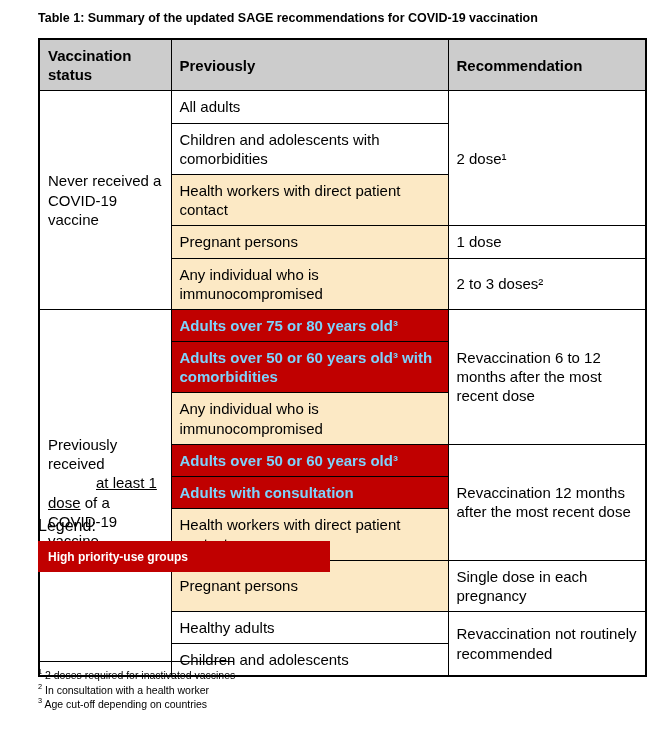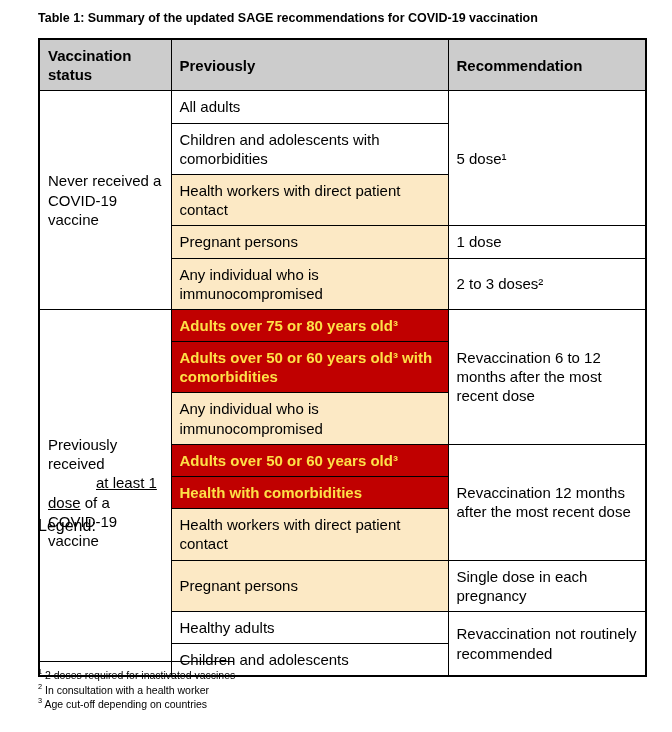--- a/index.html
+++ b/index.html
@@ -43,21 +43,21 @@
     overflow: hidden;
   }
   table.sage th {
     background: var(--header-gray);
     font-weight: bold;
     height: 30px;
   }
   td.status-cell { vertical-align: middle; }
   td.pop-plain    { background: #fff; }
   td.pop-special  { background: var(--special-cream); }
-  td.pop-priority { background: var(--priority-red); color: #fde047; font-weight: bold; }
+  td.pop-priority { background: var(--priority-red); color: #7dd3fc; font-weight: bold; }
   td.rec-cell { background: #fff; }
   .u { text-decoration: underline; margin-left: 48px; }
 
   .legend-label {
     position: absolute;
     top: 517px;
     left: 38px;
     font-size: 16px;
   }
   .legend-row {
@@ -122,21 +122,21 @@
         <th>Vaccination status</th>
         <th>Previously</th>
         <th>Recommendation</th>
       </tr>
     </thead>
     <tbody>
 
       <tr>
         <td class="status-cell" rowspan="5">Never received a COVID-19 vaccine</td>
         <td class="pop-plain">All adults</td>
-        <td class="rec-cell" rowspan="3">5 dose¹</td>
+        <td class="rec-cell" rowspan="3">2 dose¹</td>
       </tr>
       <tr>
         <td class="pop-plain">Children and adolescents with comorbidities</td>
       </tr>
       <tr>
         <td class="pop-special">Health workers with direct patient contact</td>
       </tr>
       <tr>
         <td class="pop-special">Pregnant persons</td>
         <td class="rec-cell">1 dose</td>
@@ -157,41 +157,42 @@
         <td class="pop-priority">Adults over 50 or 60 years old³ with comorbidities</td>
       </tr>
       <tr>
         <td class="pop-special">Any individual who is immunocompromised</td>
       </tr>
       <tr>
         <td class="pop-priority">Adults over 50 or 60 years old³</td>
         <td class="rec-cell" rowspan="3">Revaccination 12 months after the most recent dose</td>
       </tr>
       <tr>
-        <td class="pop-priority">Health with comorbidities</td>
+        <td class="pop-priority">Adults with consultation</td>
       </tr>
       <tr>
         <td class="pop-special">Health workers with direct patient contact</td>
       </tr>
       <tr>
         <td class="pop-special">Pregnant persons</td>
         <td class="rec-cell">Single dose in each pregnancy</td>
       </tr>
       <tr>
         <td class="pop-plain">Healthy adults</td>
         <td class="rec-cell" rowspan="2">Revaccination not routinely recommended</td>
       </tr>
       <tr>
         <td class="pop-plain">Children and adolescents</td>
       </tr>
     </tbody>
   </table>
 
   <div class="legend-label">Legend:</div>
   <div class="legend-row">
+    <div class="legend-cell legend-priority">High priority-use groups</div>
   </div>
 
   <div class="footnotes">
     <hr class="footnote-rule">
     <div class="footnote"><sup>1</sup> <span>2 doses required for inactivated vaccines</span></div>
     <div class="footnote"><sup>2</sup> <span>In consultation with a health worker</span></div>
     <div class="footnote"><sup>3</sup> <span>Age cut-off depending on countries</span></div>
   </div>
 
 </div>

